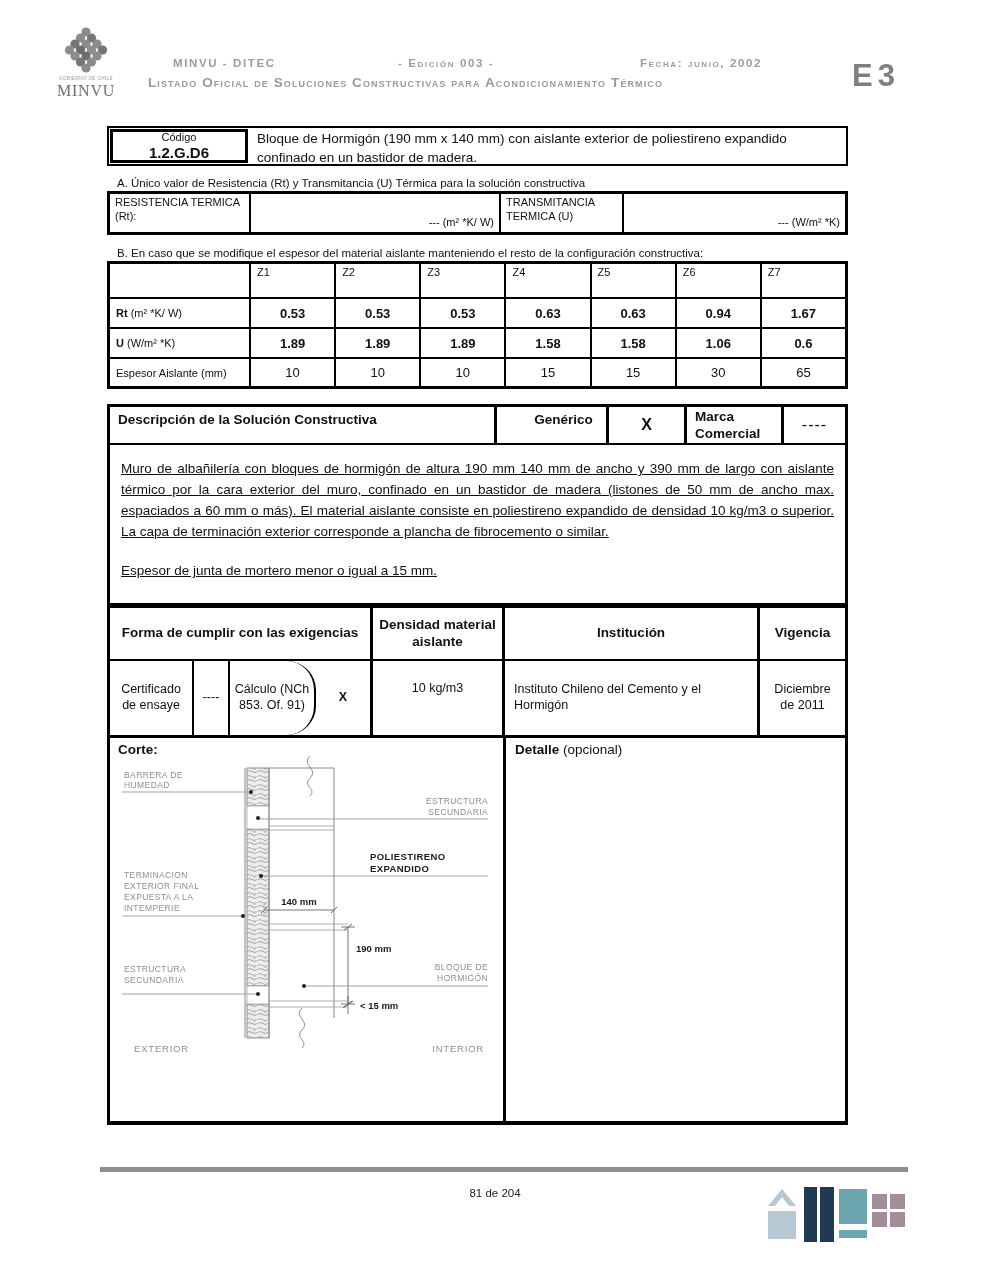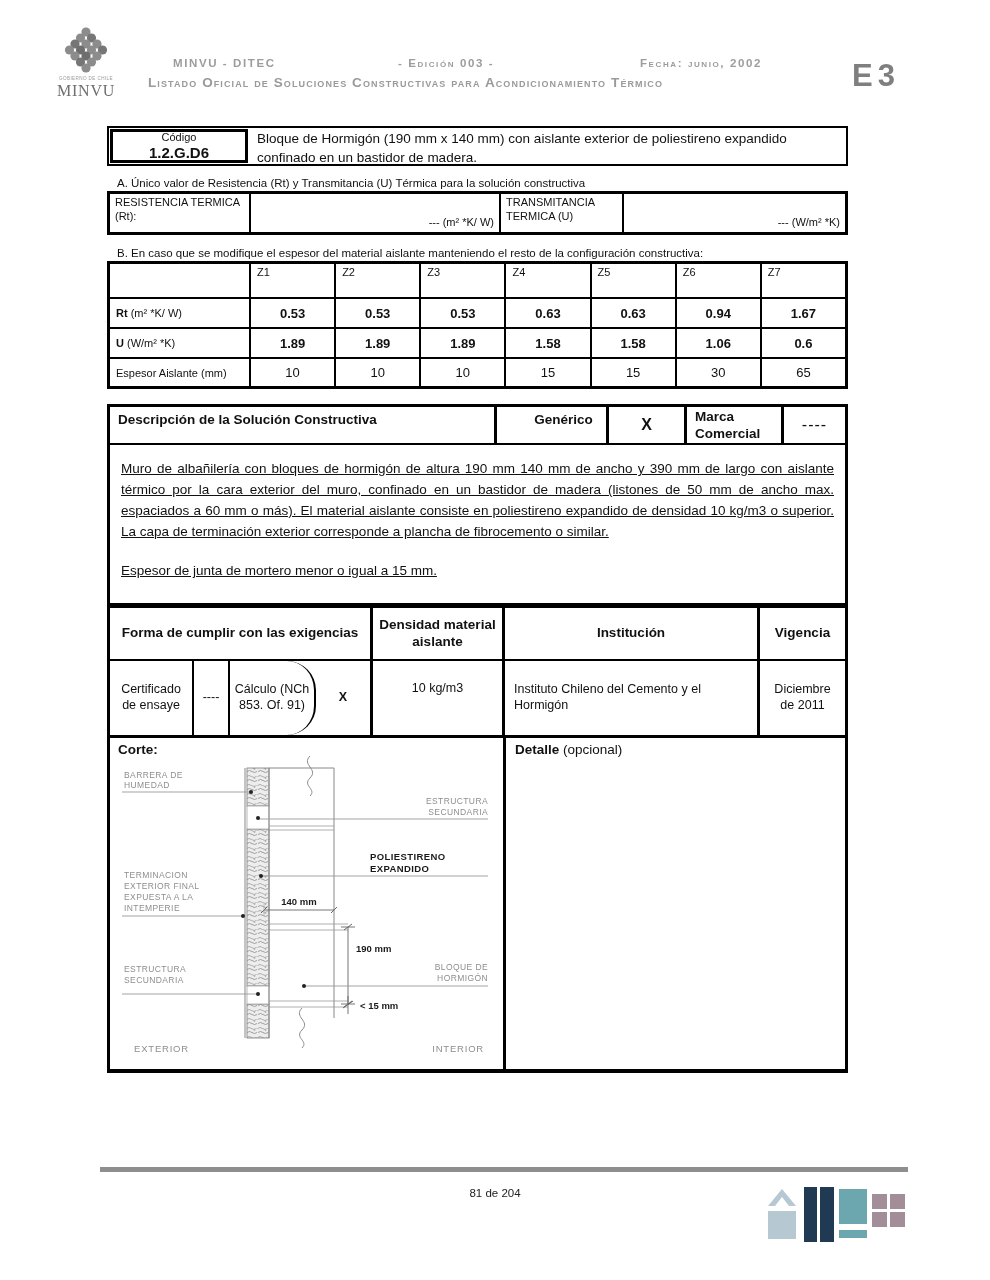--- a/index.html
+++ b/index.html
@@ -74,21 +74,21 @@
   .t5-body>div:last-child{border-right:none;}
   .t5-b1{width:84px;padding:0 6px;}
   .t5-b2{width:36px;}
   .t5-b3{width:86px;padding:0 0;border-radius:29px;}
   .t5-b4{width:57px;border-right-width:3px !important;font-weight:bold;font-size:15px;}
   .t5-b5{width:132px;border-right-width:3px !important;align-items:flex-start !important;padding-top:20px;}
   .t5-b6{width:255px;border-right-width:3px !important;justify-content:flex-start !important;
          text-align:left !important;padding:3px 9px;font-size:13px;line-height:1.3;}
   .t5-b7{flex:1;padding:9px 12px;}
 
-  .t6{left:107px;top:735px;width:741px;height:338px;border:3px solid #000;border-bottom-width:4px;display:flex;}
+  .t6{left:107px;top:735px;width:741px;height:390px;border:3px solid #000;border-bottom-width:4px;display:flex;}
   .t6-left{width:396px;border-right:3px solid #000;position:relative;}
   .t6-right{flex:1;padding:4px 9px;font-size:13.5px;}
   .cell-title{padding:4px 8px;font-weight:bold;font-size:13.5px;}
   .diagram{position:absolute;left:4px;top:18px;}
 
   
   .f-bar{position:absolute;left:100px;top:1167px;width:808px;height:5px;background:#8e8e8e;}
   .f-page{position:absolute;left:0;top:1187px;width:990px;text-align:center;font-size:11.5px;color:#222;}
   .f-logo{position:absolute;left:768px;top:1186px;}
 

